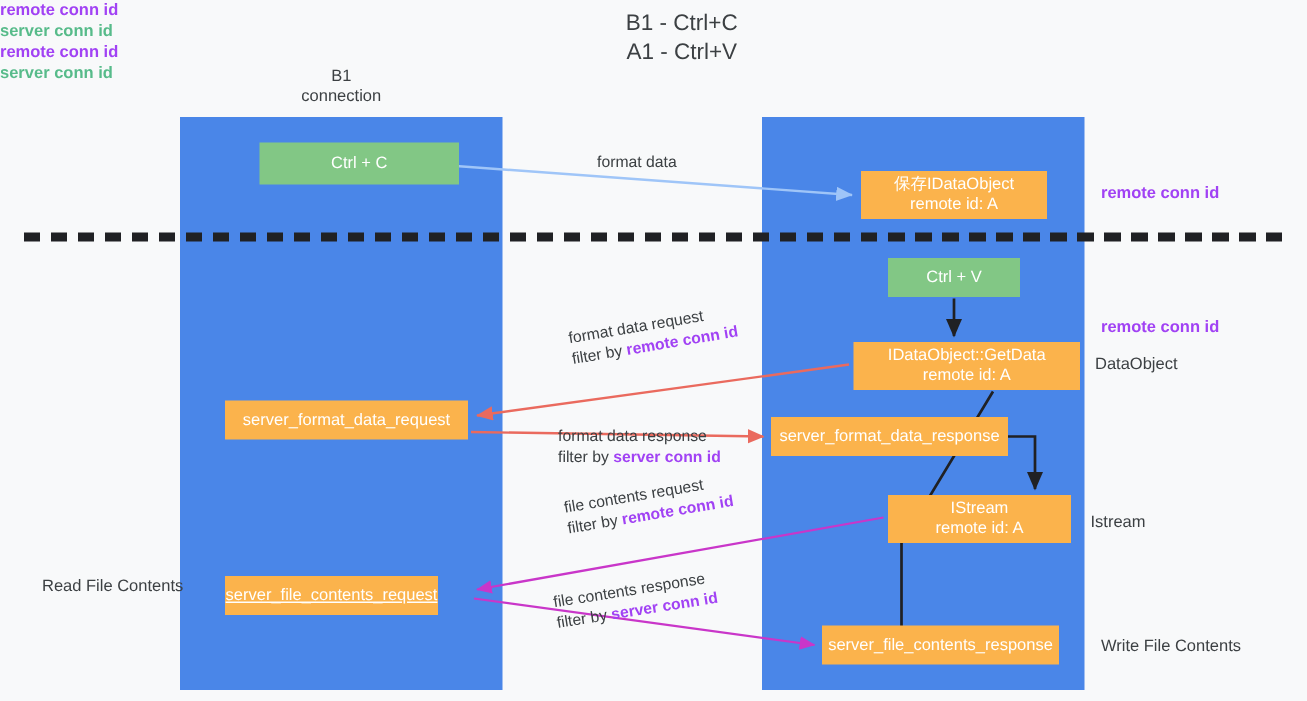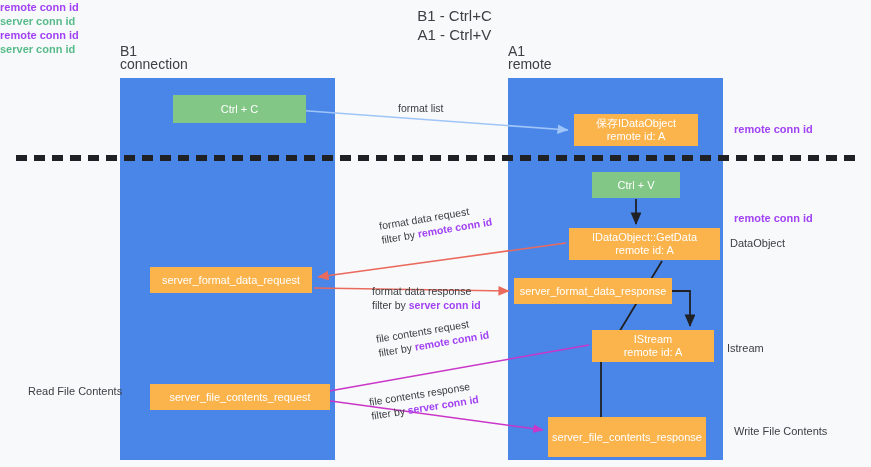--- a/index.html
+++ b/index.html
@@ -15,22 +15,22 @@
   
   .title{
     position:absolute;left:0;top:6px;width:871px;
     text-align:center;color:#3c4043;font-size:15px;line-height:19px;
     white-space:pre-line;
     padding-left:19px;
   }
 
   
   .col-head{
-    position:absolute;text-align:left;color:#3c4043;
-    font-size:14px;line-height:13px;white-space:pre-line;
+    position:absolute;text-align:center;color:#3c4043;
+    font-size:11px;line-height:13px;white-space:pre-line;
   }
   #head-b1{left:120px;top:45px;width:215px;}
   #head-a1{left:508px;top:45px;width:215px;}
 
   
   .lane{position:absolute;background:#4a86e8;}
   #lane-b1{left:120px;top:78px;width:215px;height:382px;}
   #lane-a1{left:508px;top:78px;width:215px;height:382px;}
 
   
@@ -49,22 +49,22 @@
   .node.green{background:#82c785;margin-left:12px;}
   .node.orange{background:#fbb34c;}
 
   #n-ctrlc{left:161px;top:95px;width:133px;height:28px;}
   #n-dataobject{left:574px;top:114px;width:124px;height:32px;}
   #n-ctrlv{left:580px;top:172px;width:88px;height:26px;}
   #n-getdata{left:569px;top:228px;width:151px;height:32px;}
   #n-fmtreq{left:150px;top:267px;width:162px;height:26px;}
   #n-fmtresp{left:514px;top:278px;width:158px;height:26px;}
   #n-istream{left:592px;top:330px;width:122px;height:32px;}
-  #n-filereq{left:150px;top:384px;width:180px;height:26px;}
-  #n-fileresp{left:548px;top:417px;width:158px;height:40px;}
+  #n-filereq{left:150px;top:384px;width:142px;height:26px;text-decoration:underline;}
+  #n-fileresp{left:548px;top:417px;width:158px;height:26px;}
 
   
   .anno{position:absolute;font-size:11px;line-height:14px;white-space:pre-line;}
   .anno.plain{color:#3c4043;}
   .anno.purple{color:#a142f4;font-weight:bold;}
   .anno.green{color:#57bb8a;font-weight:bold;}
 
   #a-remote1{left:734px;top:122px;}
   #a-remote2{left:734px;top:211px;}
   #a-dataobject{left:730px;top:236px;}
@@ -96,22 +96,20 @@
 <div id="stage">
 
   <div class="title" id="title">B1 - Ctrl+C
 A1 - Ctrl+V</div>
 
   <div class="lane" id="lane-b1"></div>
   <div class="lane" id="lane-a1"></div>
 
   <div class="col-head" id="head-b1">B1
 connection</div>
-  <div class="col-head" id="head-a1">A1
-remote</div>
 
   <svg id="wires">
     <defs>
       <marker id="ah-blue" markerWidth="8" markerHeight="8" refX="6.6" refY="3" orient="auto">
         <path d="M0,0 L7,3 L0,6 z" fill="#9fc5f8"></path>
       </marker>
       <marker id="ah-red" markerWidth="8" markerHeight="8" refX="6.6" refY="3" orient="auto">
         <path d="M0,0 L7,3 L0,6 z" fill="#ea6a5e"></path>
       </marker>
       <marker id="ah-black" markerWidth="8" markerHeight="8" refX="6.4" refY="3" orient="auto">
@@ -148,21 +146,21 @@
   <div class="node orange" id="n-getdata">IDataObject::GetData
 remote id: A</div>
   <div class="node orange" id="n-fmtreq">server_format_data_request</div>
   <div class="node orange" id="n-fmtresp">server_format_data_response</div>
   <div class="node orange" id="n-istream">IStream
 remote id: A</div>
   <div class="node orange" id="n-filereq">server_file_contents_request</div>
   <div class="node orange" id="n-fileresp">server_file_contents_response</div>
 
   <div class="elabel" id="e-formatlist">
-    <span>format list</span>
+    <span>format data</span>
   </div>
 
   <div class="elabel" id="e-fdreq">
     <div>format data request</div>
     <div><span>filter by </span><span class="pu">remote conn id</span></div>
   </div>
 
   <div class="elabel" id="e-fdresp">
     <div>format data response</div>
     <div><span>filter by </span><span class="pu">server conn id</span></div>

